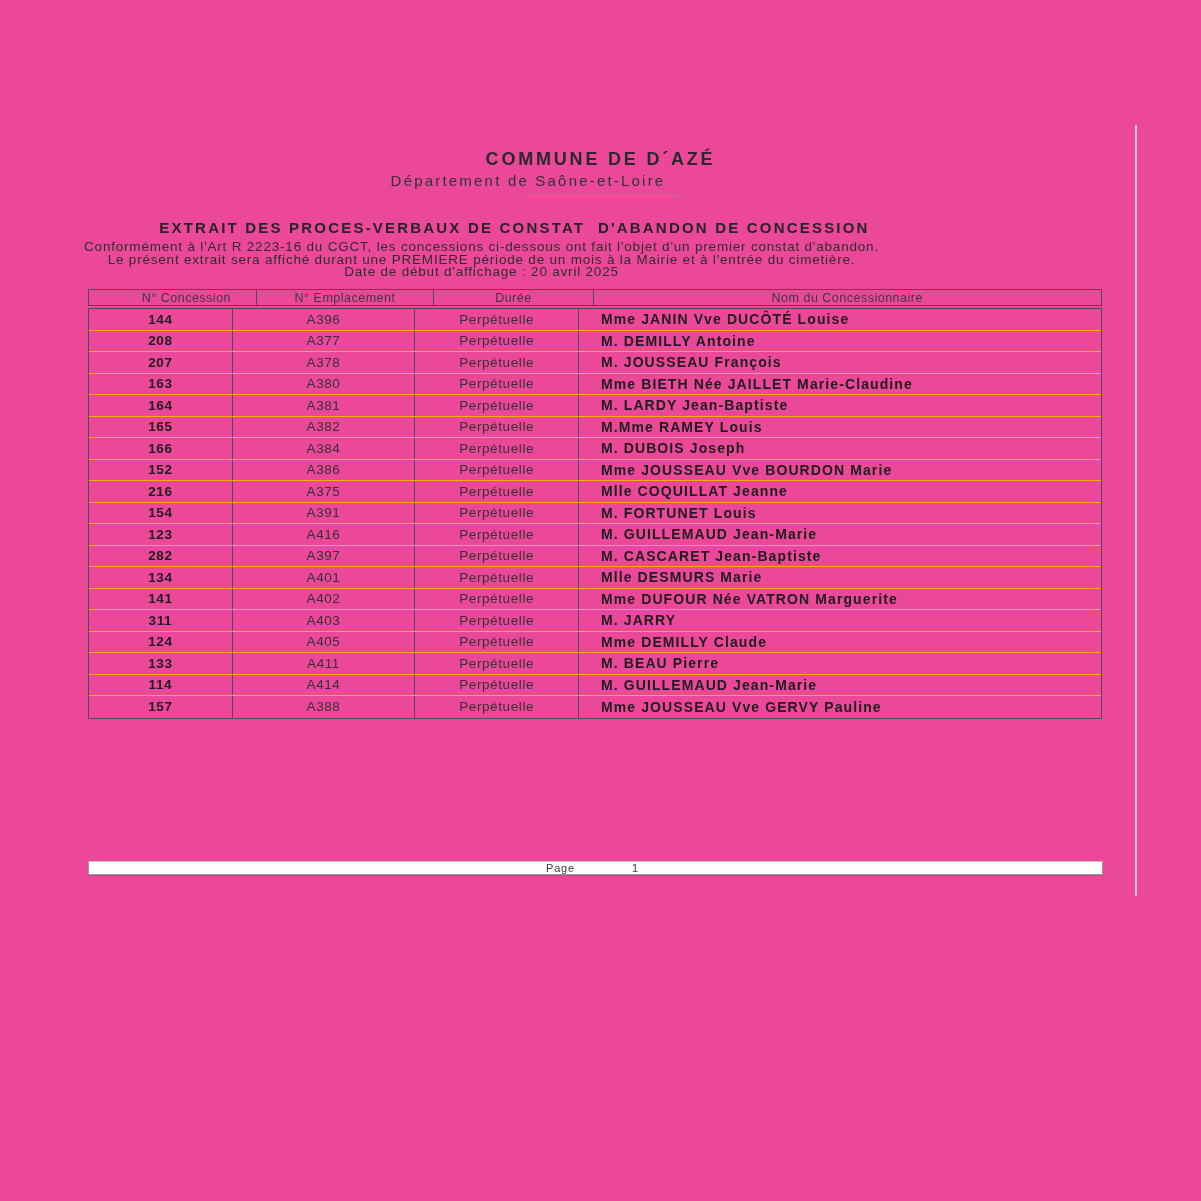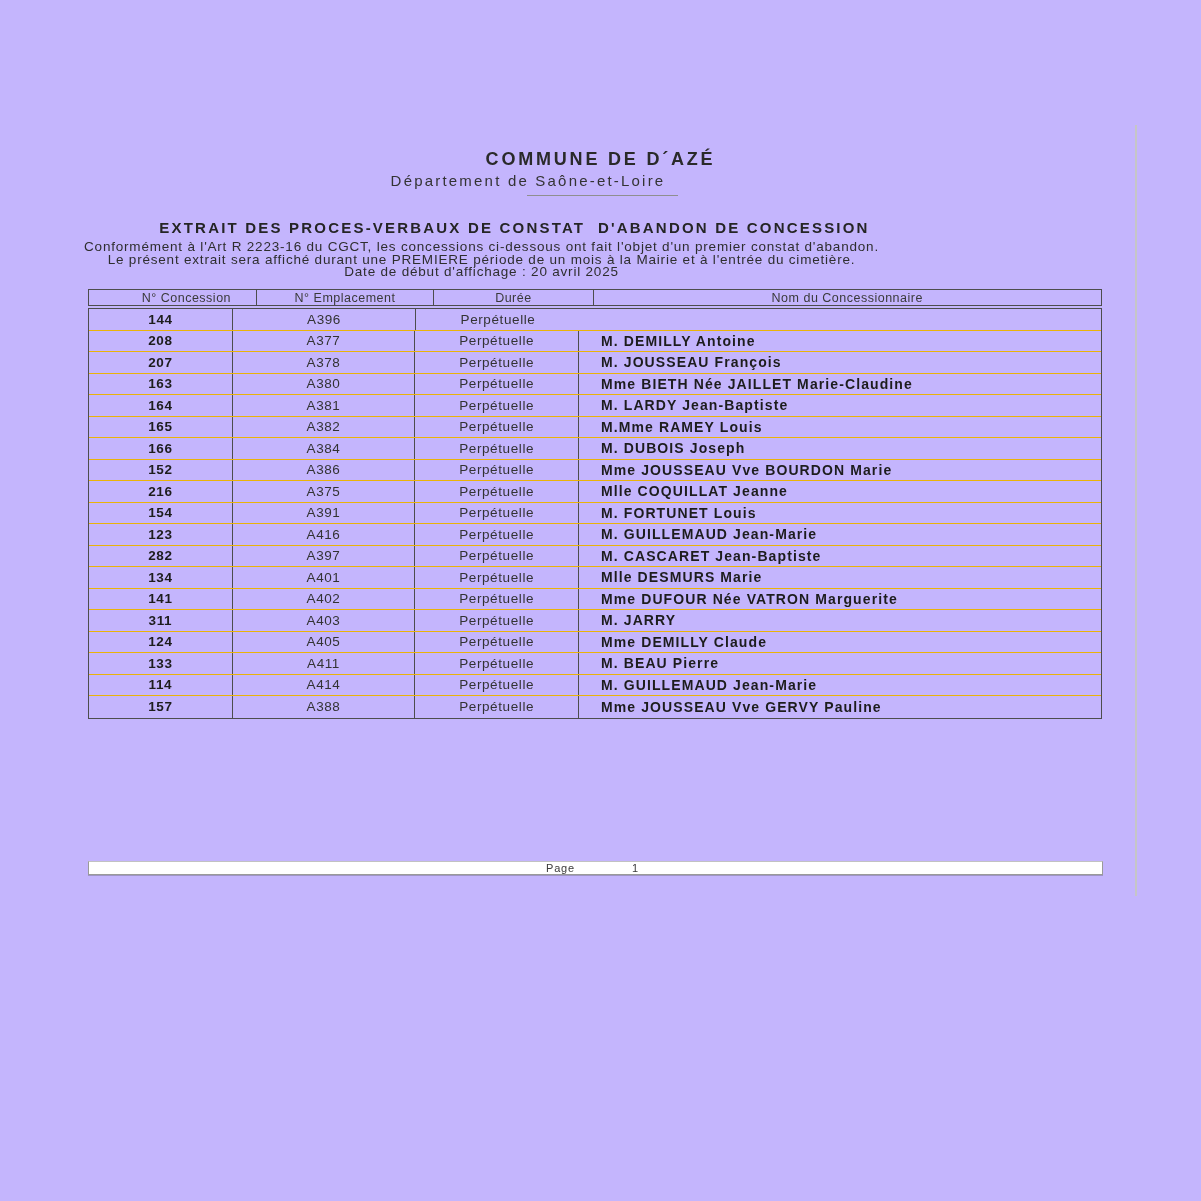--- a/index.html
+++ b/index.html
@@ -5,21 +5,21 @@
   html, body {
     margin: 0;
     padding: 0;
     background: #ffffff;
     font-family: "Liberation Sans", sans-serif;
   }
   .page {
     position: relative;
     width: 1201px;
     height: 1201px;
-    background: #c4b5fd;
+    background: #ec4899;
     overflow: hidden;
     color: #2e2e2e;
   }
   
   .commune {
     position: absolute;
     top: 149px; left: 0; width: 1201px;
     text-align: center;
     font-size: 18px; font-weight: bold;
     letter-spacing: 2.8px;
@@ -173,20 +173,21 @@
       <div class="hcell col-1">N° Concession</div>
       <div class="hcell col-2">N° Emplacement</div>
       <div class="hcell col-3">Durée</div>
       <div class="hcell col-4">Nom du Concessionnaire</div>
     </div>
     <div class="tbody">
         <div class="trow">
           <div class="cell col-1 cell-concession">144</div>
           <div class="cell col-2 cell-emplacement">A396</div>
           <div class="cell col-3 cell-duree">Perpétuelle</div>
+          <div class="cell col-4 cell-nom">Mme JANIN Vve DUCÔTÉ Louise</div>
         </div>
         <div class="trow">
           <div class="cell col-1 cell-concession">208</div>
           <div class="cell col-2 cell-emplacement">A377</div>
           <div class="cell col-3 cell-duree">Perpétuelle</div>
           <div class="cell col-4 cell-nom">M. DEMILLY Antoine</div>
         </div>
         <div class="trow">
           <div class="cell col-1 cell-concession">207</div>
           <div class="cell col-2 cell-emplacement">A378</div>

